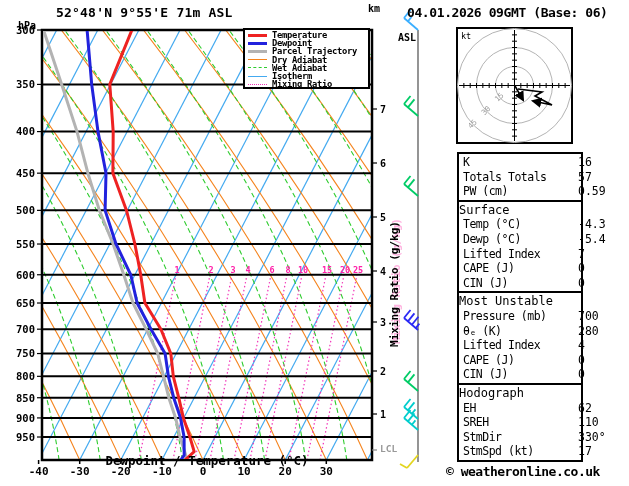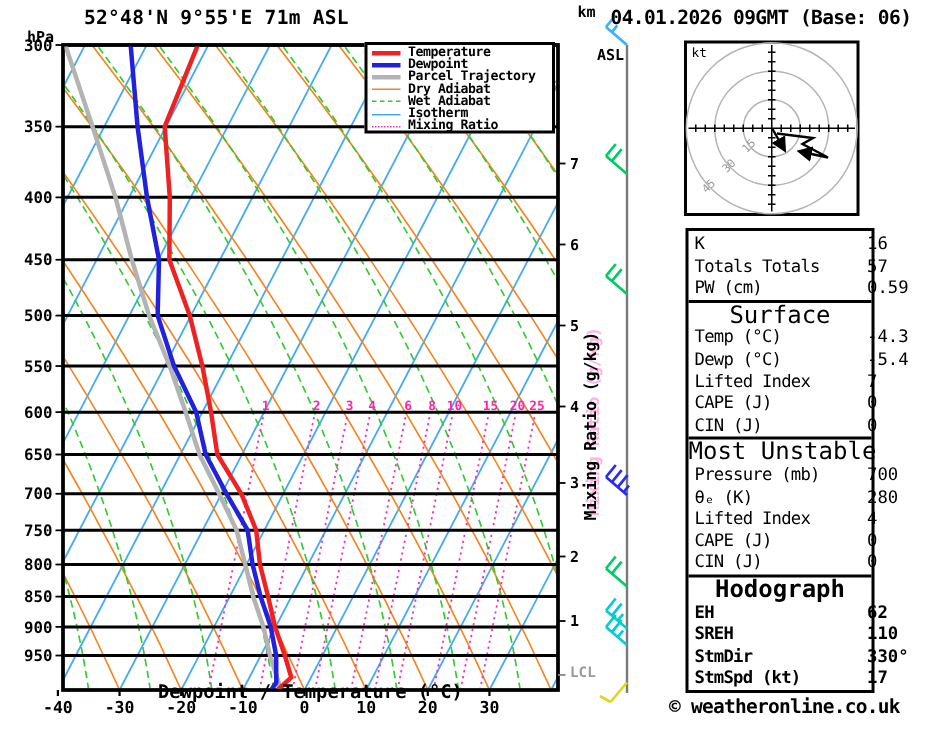--- a/index.html
+++ b/index.html
@@ -3,39 +3,39 @@
 <meta charset="utf-8">
 <style>
   html,body{margin:0;padding:0;background:#fff;}
   #stage{position:relative;width:629px;height:486px;background:#ffffff;overflow:hidden;
          font-family:"DejaVu Sans Mono",monospace;color:#000;}
   .abs{position:absolute;white-space:nowrap;}
   .b{font-weight:700;}
   #station-title{left:56px;top:5px;font-size:13px;letter-spacing:0.2px;}
   #date-title{left:407px;top:5px;font-size:13px;letter-spacing:-0.4px;}
   #hpa-label{left:18px;top:1px;font-size:10px;margin-top:19px;}
-  #km-label{left:385px;top:3px;font-size:10px;}
+  #km-label{left:368px;top:3px;font-size:10px;}
   #asl-label{left:378px;top:32px;font-size:10px;margin-left:20px;}
   #kt-label{left:461px;top:31px;font-size:8.5px;}
   #xaxis-title{left:42px;top:453px;width:330px;text-align:center;font-size:12.5px;}
   #lcl-label{left:380px;top:443px;font-size:9.5px;color:#999;}
   #mix-axis-label{left:394px;top:284px;font-size:11px;transform:translate(-50%,-50%) rotate(-90deg);
       text-shadow:3px 2px 0 #ffb3e0;}
   #footer{left:446px;top:464px;font-size:13px;letter-spacing:-0.5px;}
   
   #legend-box{left:243px;top:28px;width:127px;height:61px;background:#fff;border:2px solid #000;
       box-sizing:border-box;padding:1px 0 0 3px;}
   .lrow{display:flex;align-items:center;height:8.2px;}
   .lsample{display:inline-block;width:19px;margin-right:5px;flex:0 0 19px;}
   .llabel{font-size:8.8px;font-weight:700;letter-spacing:-0.3px;}
   
   #info-table{left:457px;top:152px;width:126px;background:#fff;border:2px solid #000;box-sizing:border-box;}
   .tsec{border-bottom:2px solid #000;padding:1px 0;}
-  .tsec:last-child{border-bottom:none;font-weight:bold;}
-  .tsec-title{text-align:center;font-size:16px;height:14.6px;line-height:14.6px;}
+  .tsec:last-child{border-bottom:none;}
+  .tsec-title{font-size:12px;height:14.6px;line-height:14.6px;}
   .trow{position:relative;height:14.6px;line-height:14.6px;font-size:11.5px;}
   .tlabel{position:absolute;left:4px;letter-spacing:-0.5px;}
   .tval{position:absolute;left:95px;margin-left:24px;}
   svg text{font-family:"DejaVu Sans Mono",monospace;}
   .tickP{font-size:10.5px;font-weight:700;}
   .tickT{font-size:11px;font-weight:700;}
   .tickKm{font-size:10px;font-weight:700;}
   .mixlbl{font-size:8.5px;font-weight:700;fill:#ff22aa;}
   .ringlbl{font-size:7.5px;fill:#9a9a9a;}
 </style>

